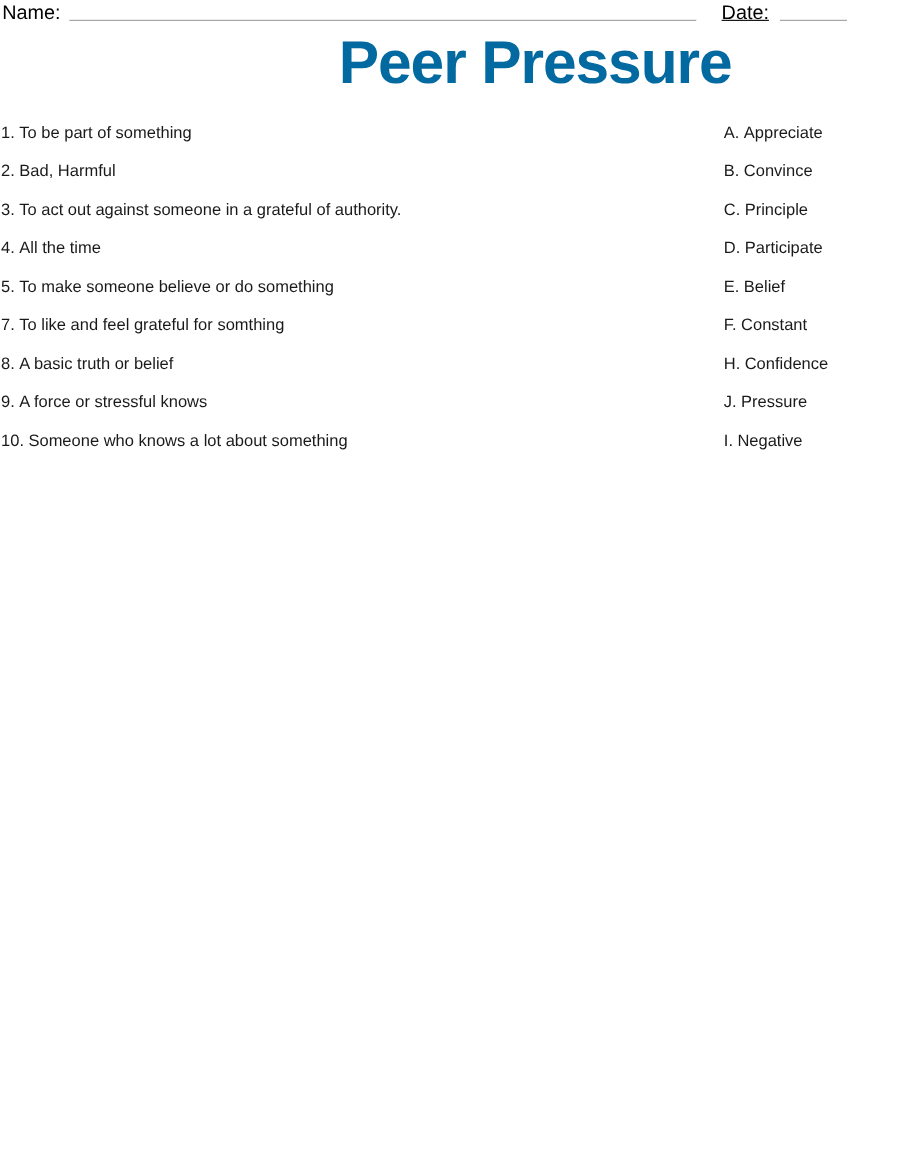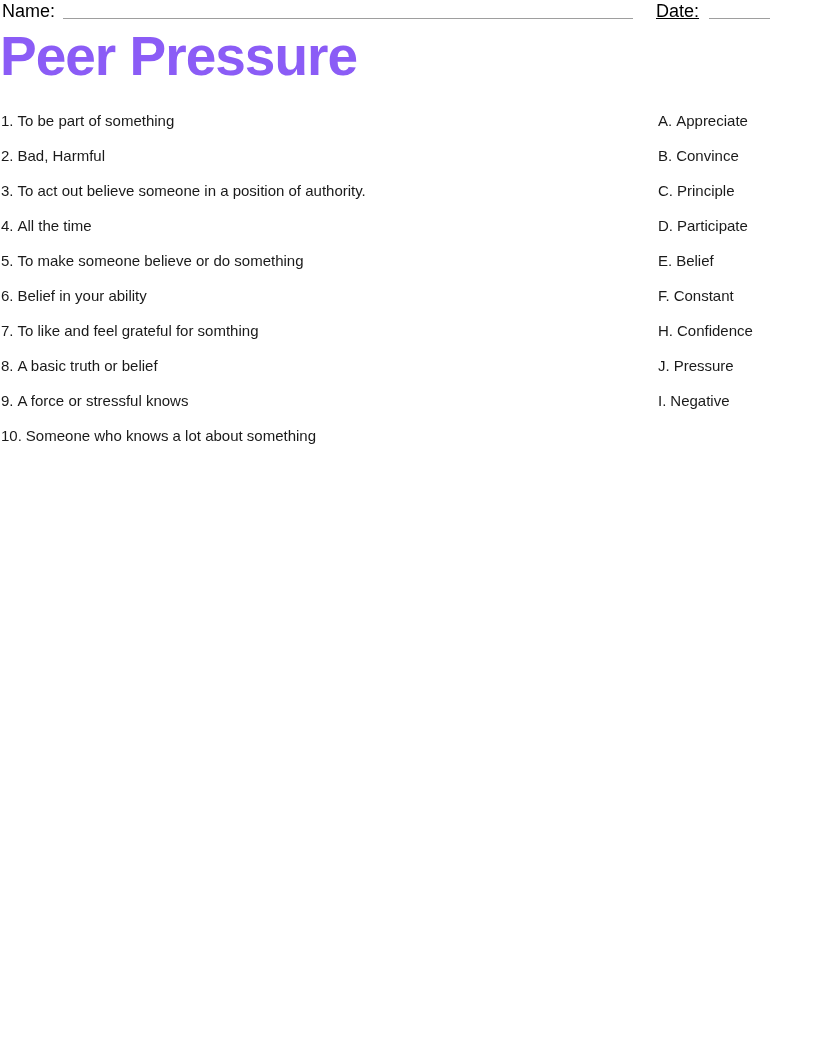--- a/index.html
+++ b/index.html
@@ -24,25 +24,25 @@
   .date-label {
     position: absolute; left: 656px; top: 1px;
     font-size: 18px; color: #000000; text-decoration: underline;
   }
   .date-line {
     position: absolute; left: 709px; top: 0; width: 61px; height: 19px;
     border-bottom: 1px solid #9e9e9e;
   }
   .title {
     position: absolute; top: 24px; left: 0; width: 665px;
-    text-align: left;
+    text-align: right;
     font-size: 55px;
     font-weight: 600;
     letter-spacing: -1px;
-    color: #8b5cf6;
+    color: #0369a1;
   }
   .questions {
     position: absolute; left: 1px; top: 103px; width: 620px;
   }
   .answers {
     position: absolute; left: 658px; top: 103px; width: 158px;
   }
   .row {
     height: 35px;
     line-height: 35px;
@@ -67,30 +67,27 @@
   <h1 class="title">Peer Pressure</h1>
 
   <div class="questions">
     <div class="row">
       <span class="marker">1.</span><span>To be part of something</span>
     </div>
     <div class="row">
       <span class="marker">2.</span><span>Bad, Harmful</span>
     </div>
     <div class="row">
-      <span class="marker">3.</span><span>To act out believe someone in a position of authority.</span>
+      <span class="marker">3.</span><span>To act out against someone in a grateful of authority.</span>
     </div>
     <div class="row">
       <span class="marker">4.</span><span>All the time</span>
     </div>
     <div class="row">
       <span class="marker">5.</span><span>To make someone believe or do something</span>
-    </div>
-    <div class="row">
-      <span class="marker">6.</span><span>Belief in your ability</span>
     </div>
     <div class="row">
       <span class="marker">7.</span><span>To like and feel grateful for somthing</span>
     </div>
     <div class="row">
       <span class="marker">8.</span><span>A basic truth or belief</span>
     </div>
     <div class="row">
       <span class="marker">9.</span><span>A force or stressful knows</span>
     </div>

